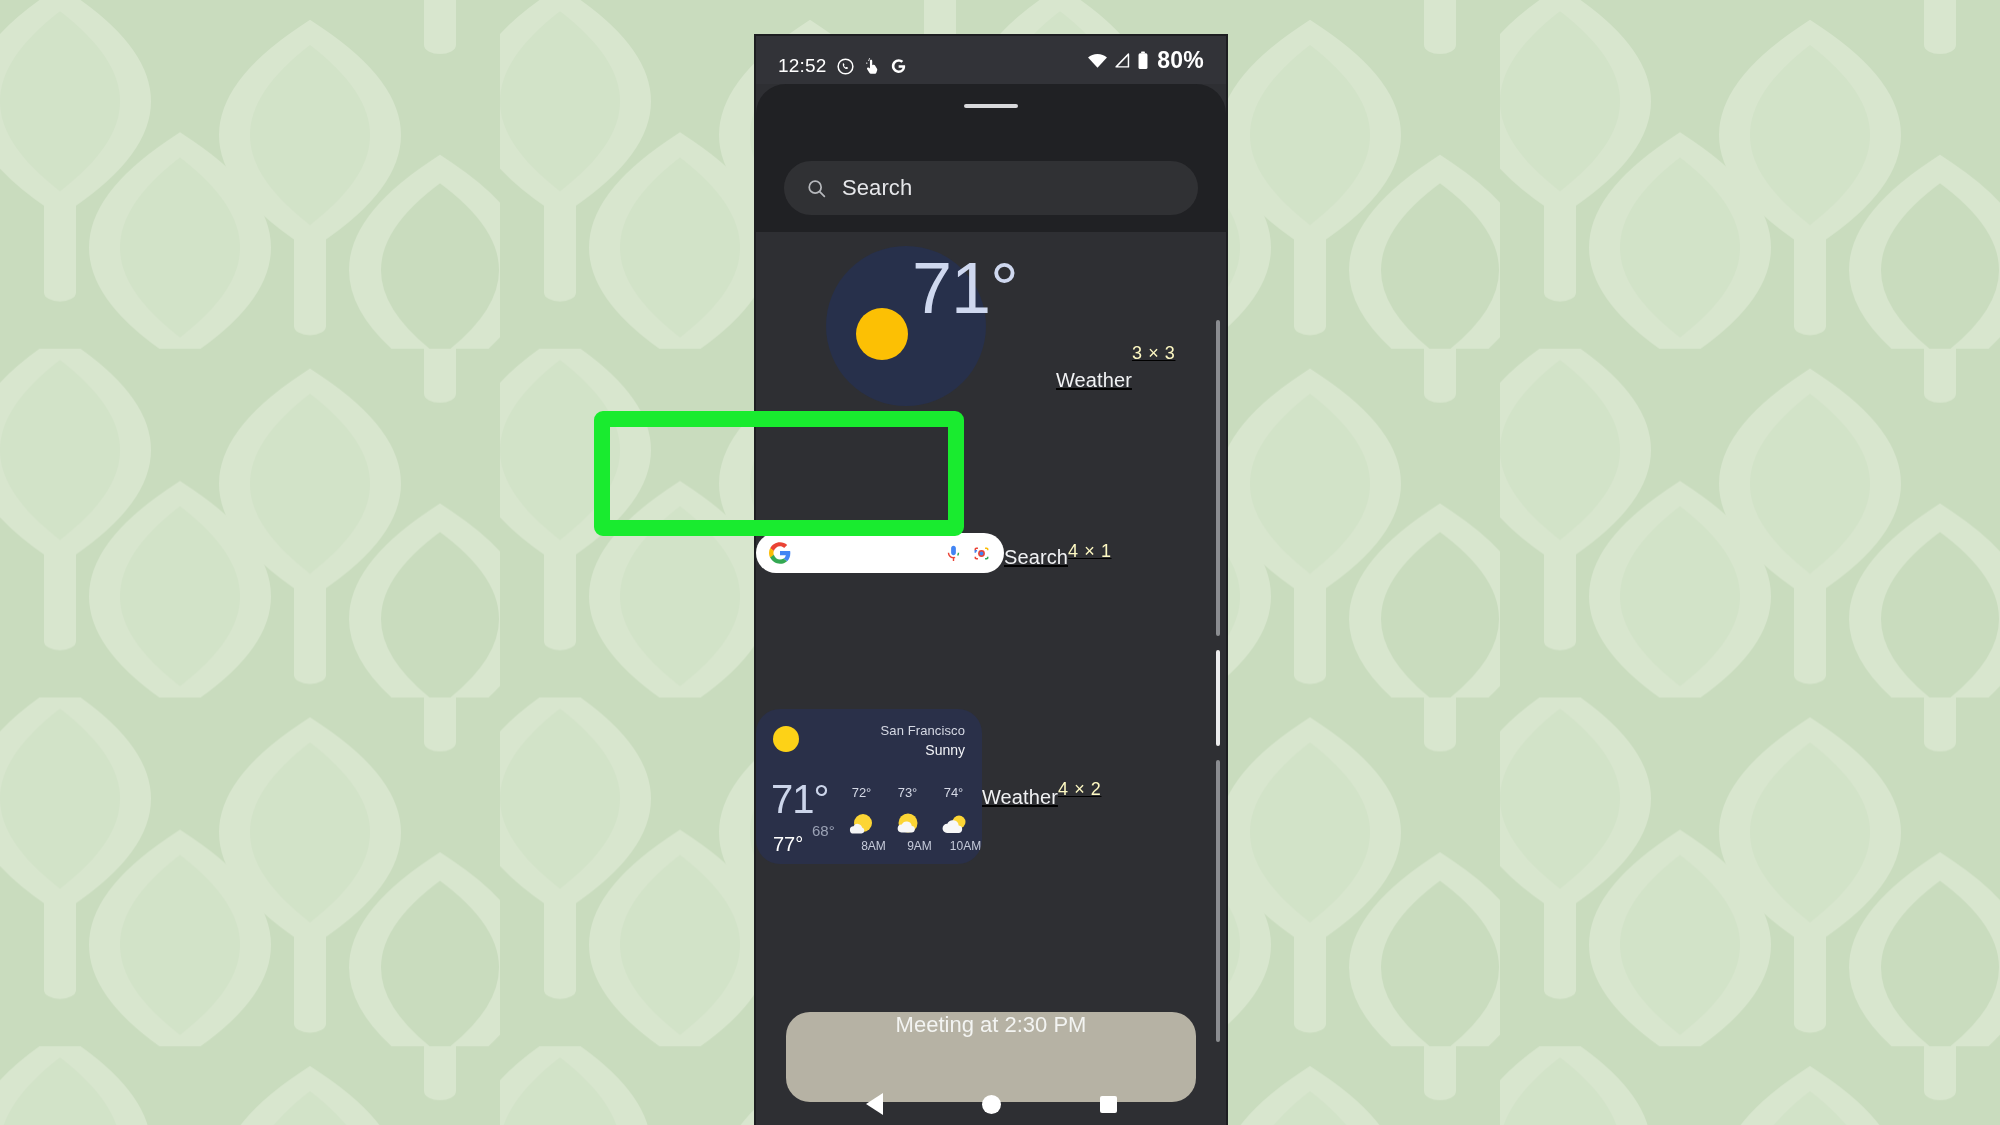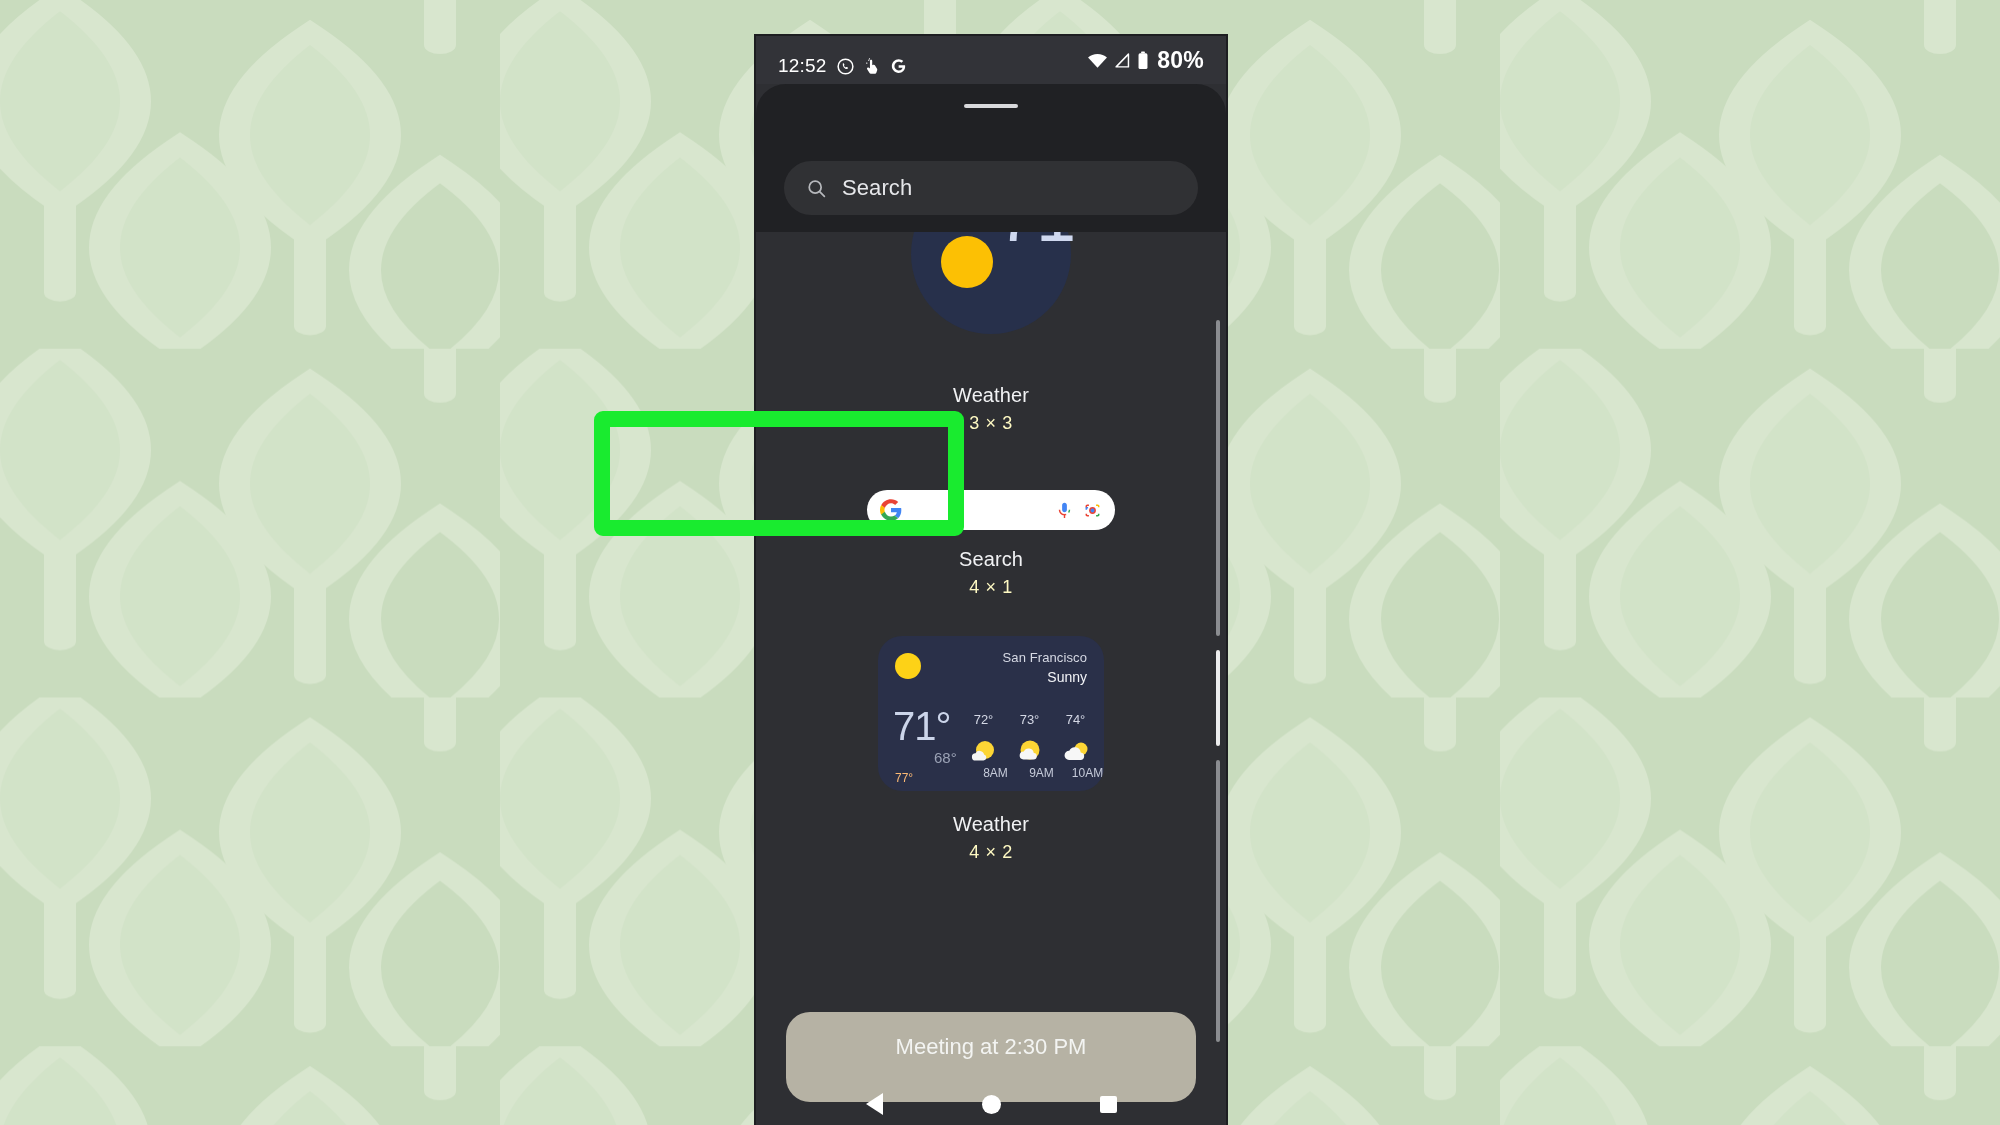--- a/index.html
+++ b/index.html
@@ -81,22 +81,23 @@
   }
 
   
   #widget-scroll {
     position: absolute; top: 148px; left: 0; right: 0; bottom: 0;
     background: #2e2f33;
     overflow: hidden;
   }
   .wcell {
     position: absolute; left: 0; right: 0;
-    display: flex; flex-direction: column;
+    display: flex; flex-direction: row;
     align-items: center;
+    text-decoration: underline;
   }
   .wlabel {
     color: #f1f2f4; font-size: 20px; letter-spacing: .1px;
     margin-top: 0;
   }
   .wsize {
     color: #fef9c3; font-size: 18px; letter-spacing: .6px;
     margin-top: 6px;
   }
 
@@ -168,22 +169,22 @@
   #w4-cond {
     position: absolute; right: 17px; top: 33px;
     color: #f3f4f8; font-size: 14px; font-weight: 500; margin-left: 16px;
   }
   #w4-temp {
     position: absolute; left: 15px; top: 70px;
     color: #ccd5ea; font-size: 40px; font-weight: 500;
     line-height: 1; letter-spacing: -1px;
   }
   #w4-hi {
-    position: absolute; left: 17px; top: 135px;
-    color: #fdba74; font-size: 12px;
+    position: absolute; left: 17px; top: 124px;
+    color: #ffffff; font-size: 20px;
   }
   #w4-lo {
     position: absolute; left: 56px; top: 113px;
     color: #9ba2b5; font-size: 15px;
   }
   #w4-hours {
     position: absolute; right: 12px; top: 76px;
     display: flex; gap: 13px;
   }
   .hour { display: flex; flex-direction: column; align-items: center; width: 33px; }
@@ -194,21 +195,20 @@
 
   
   #tan-card {
     position: absolute;
     left: 30px; right: 30px;
     top: 780px;
     height: 90px;
     background: #b6b2a4;
     border-radius: 24px;
     display: flex; justify-content: center;
-    padding-top: 22px;
   }
   #tan-card .tan-text {
     color: #f3f4f2; font-size: 22px; font-weight: 500;
   }
 
   
   .scrollbar {
     position: absolute;
     right: 6px;
     width: 4px;

